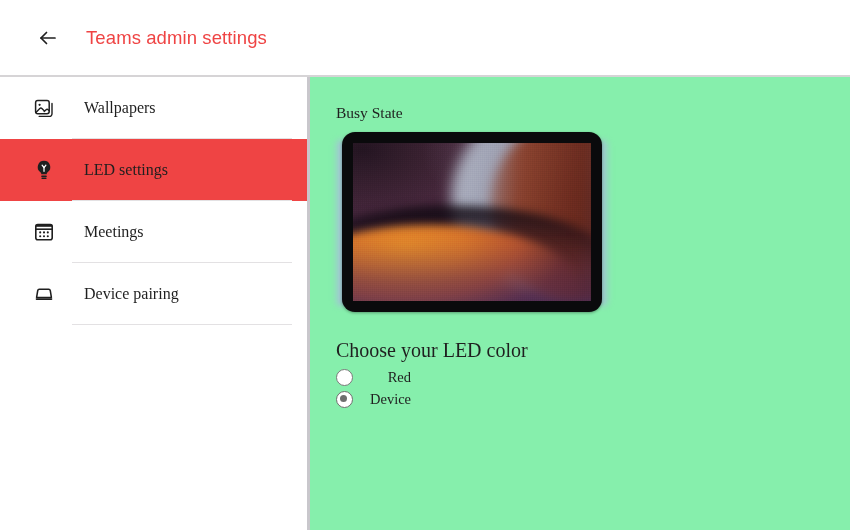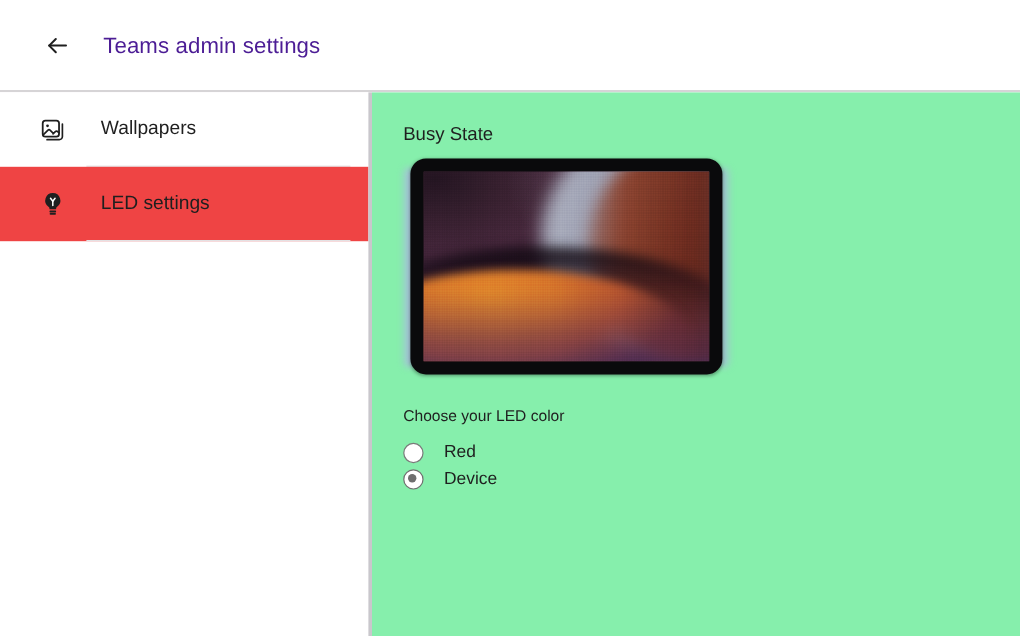--- a/index.html
+++ b/index.html
@@ -33,37 +33,38 @@
     justify-content: center;
     border: none;
     background: transparent;
     padding: 0;
     cursor: pointer;
   }
   .back-btn svg { display: block; }
   .header-title {
     margin-left: 18px;
     font-size: 18.5px;
-    color: #4c1d95;
+    color: #ef4444;
     letter-spacing: 0.1px;
     white-space: nowrap;
   }
   .header-rule {
     position: absolute;
     left: 0; top: 75px;
     width: 850px; height: 2px;
     background: #d6d4d6;
   }
 
   
   .body-area {
     position: absolute;
     left: 0; top: 77px;
     width: 850px; height: 453px;
     background: #ffffff;
+    font-family: Liberation Serif, serif;
   }
 
   
   .sidebar {
     position: absolute;
     left: 0; top: 0;
     width: 307px; height: 453px;
     background: #ffffff;
   }
   .nav-item {
@@ -224,34 +225,35 @@
     background-image:
       repeating-linear-gradient(0deg, rgba(255,255,255,0.022) 0px, rgba(255,255,255,0.022) 1px, rgba(0,0,0,0.022) 1px, rgba(0,0,0,0.022) 2px),
       repeating-linear-gradient(90deg, rgba(255,255,255,0.018) 0px, rgba(255,255,255,0.018) 1px, rgba(0,0,0,0.018) 1px, rgba(0,0,0,0.018) 2px);
     mix-blend-mode: overlay;
   }
 
   
   .choose-title {
     position: absolute;
     left: 26px; top: 262px;
-    font-size: 13px;
+    font-size: 20px;
     color: #1f1f1f;
     white-space: nowrap;
   }
   .radio-group {
     position: absolute;
     left: 26px; top: 290px;
   }
   .radio-row {
     display: flex;
     align-items: center;
     height: 20px;
     margin-bottom: 2px;
     cursor: pointer;
+    justify-content: space-between;
   }
   .radio {
     width: 17px; height: 17px;
     border-radius: 50%;
     border: 1.6px solid #7a7a7a;
     background: #ffffff;
     flex: 0 0 auto;
     position: relative;
   }
   .radio.checked { border-color: #6e6e6e; }
@@ -312,21 +314,48 @@
             <rect x="8.25" y="16.5" width="5.5" height="1.55" rx="0.6" fill="#1f1f1f"></rect>
             <path d="M9.1 19.2h3.8" stroke="#1f1f1f" stroke-width="1.5" stroke-linecap="round"></path>
             <path d="M11 12.3V8.4" stroke="#ffffff" stroke-width="1.25" stroke-linecap="round"></path>
             <path d="M11 8.7L9.1 6.2M11 8.7l1.9-2.5" stroke="#ffffff" stroke-width="1.25" stroke-linecap="round"></path>
           </svg>
         </span>
         <span class="nav-label">LED settings</span>
         <span class="nav-divider"></span>
       </div>
 
-
+      <div class="nav-item">
+        <span class="nav-icon">
+          <svg width="22" height="22" viewBox="0 0 22 22" fill="none">
+            <rect x="2.8" y="3.6" width="16.4" height="15.2" rx="2" stroke="#1f1f1f" stroke-width="1.6"></rect>
+            <path d="M2.8 8.2h16.4" stroke="#1f1f1f" stroke-width="1.6"></path>
+            <rect x="2.8" y="3.6" width="16.4" height="2.2" fill="#1f1f1f"></rect>
+            <circle cx="7.2" cy="11.4" r="1.05" fill="#1f1f1f"></circle>
+            <circle cx="11" cy="11.4" r="1.05" fill="#1f1f1f"></circle>
+            <circle cx="14.8" cy="11.4" r="1.05" fill="#1f1f1f"></circle>
+            <circle cx="7.2" cy="15.2" r="1.05" fill="#1f1f1f"></circle>
+            <circle cx="11" cy="15.2" r="1.05" fill="#1f1f1f"></circle>
+            <circle cx="14.8" cy="15.2" r="1.05" fill="#1f1f1f"></circle>
+          </svg>
+        </span>
+        <span class="nav-label">Meetings</span>
+        <span class="nav-divider"></span>
+      </div>
+
+      <div class="nav-item">
+        <span class="nav-icon">
+          <svg width="22" height="22" viewBox="0 0 22 22" fill="none">
+            <path d="M6.3 6.2h9.4a1.6 1.6 0 0 1 1.58 1.34l1.12 6.9H3.6l1.12-6.9A1.6 1.6 0 0 1 6.3 6.2z" stroke="#1f1f1f" stroke-width="1.55" stroke-linejoin="round"></path>
+            <rect x="2.6" y="15.3" width="16.8" height="1.6" rx="0.8" fill="#1f1f1f"></rect>
+          </svg>
+        </span>
+        <span class="nav-label">Device pairing</span>
+        <span class="nav-divider"></span>
+      </div>
 
     </nav>
 
     <div class="vrule"></div>
 
     <section class="content">
 
       <div class="section-title">Busy State</div>
 
       <div class="tablet-wrap">

